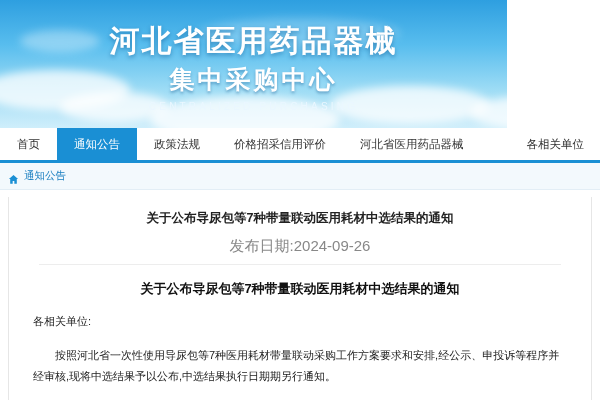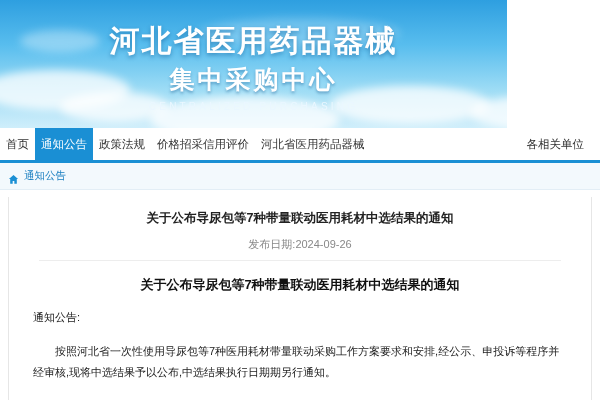--- a/index.html
+++ b/index.html
@@ -75,21 +75,21 @@
     align-items: stretch;
     height: 32px;
     background: #ffffff;
     border-bottom: 3px solid #1a8fd4;
     font-size: 11.5px;
   }
   .nav-item {
     display: flex;
     align-items: center;
     justify-content: center;
-    padding: 0 6px;
+    padding: 0 17px;
     color: #333;
     white-space: nowrap;
     cursor: pointer;
   }
   .nav-item.active {
     background: #1a8fd4;
     color: #fff;
   }
   .nav-spacer { flex: 1; }
   .nav-item.right { padding-right: 16px; }
@@ -128,21 +128,21 @@
     padding: 12px 30px 0 30px;
   }
   .card-title {
     font-size: 12.5px;
     font-weight: bold;
     color: #222;
     line-height: 1.5;
   }
   .card-date {
     margin-top: 9px;
-    font-size: 11px;
+    font-size: 15px;
     color: #888;
     padding-bottom: 8px;
     border-bottom: 1px solid #ededed;
   }
   .doc-title {
     text-align: center;
     font-size: 13px;
     font-weight: bold;
     color: #111;
     margin: 14px 30px 0 30px;
@@ -198,17 +198,17 @@
 
 <div class="card">
   <div class="card-head">
     <div class="card-title">关于公布导尿包等7种带量联动医用耗材中选结果的通知</div>
     <div class="card-date">发布日期:2024-09-26</div>
   </div>
 
   <div class="doc-title">关于公布导尿包等7种带量联动医用耗材中选结果的通知</div>
 
   <div class="doc-body">
-    <p>通知公告:</p>
+    <p>各相关单位:</p>
     <p class="indent">按照河北省一次性使用导尿包等7种医用耗材带量联动采购工作方案要求和安排,经公示、申投诉等程序并经审核,现将中选结果予以公布,中选结果执行日期期另行通知。</p>
     <p class="indent">附件:导尿包等7种带量联动医用耗材中选结果</p>
   </div>
 </div>
 
 </body></html>

